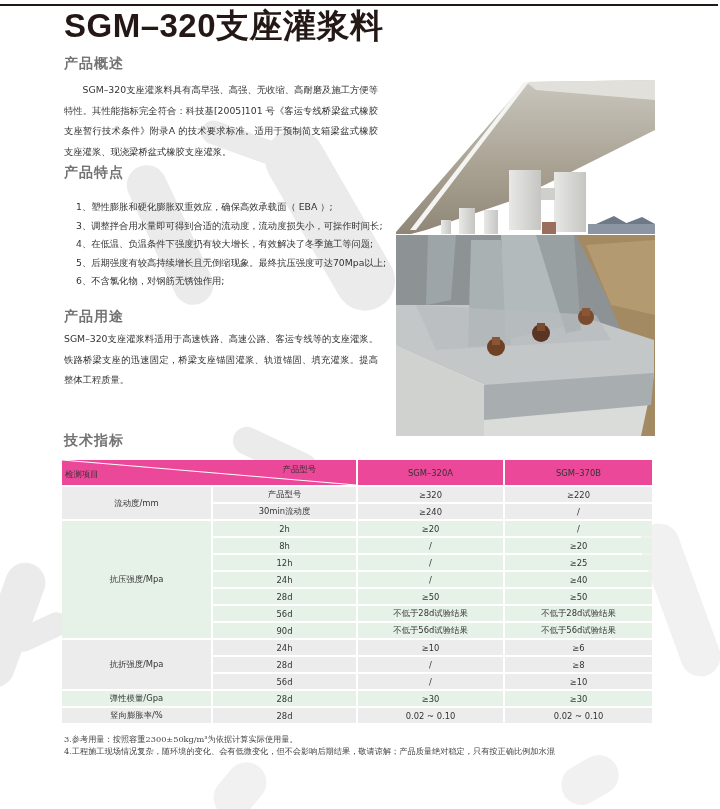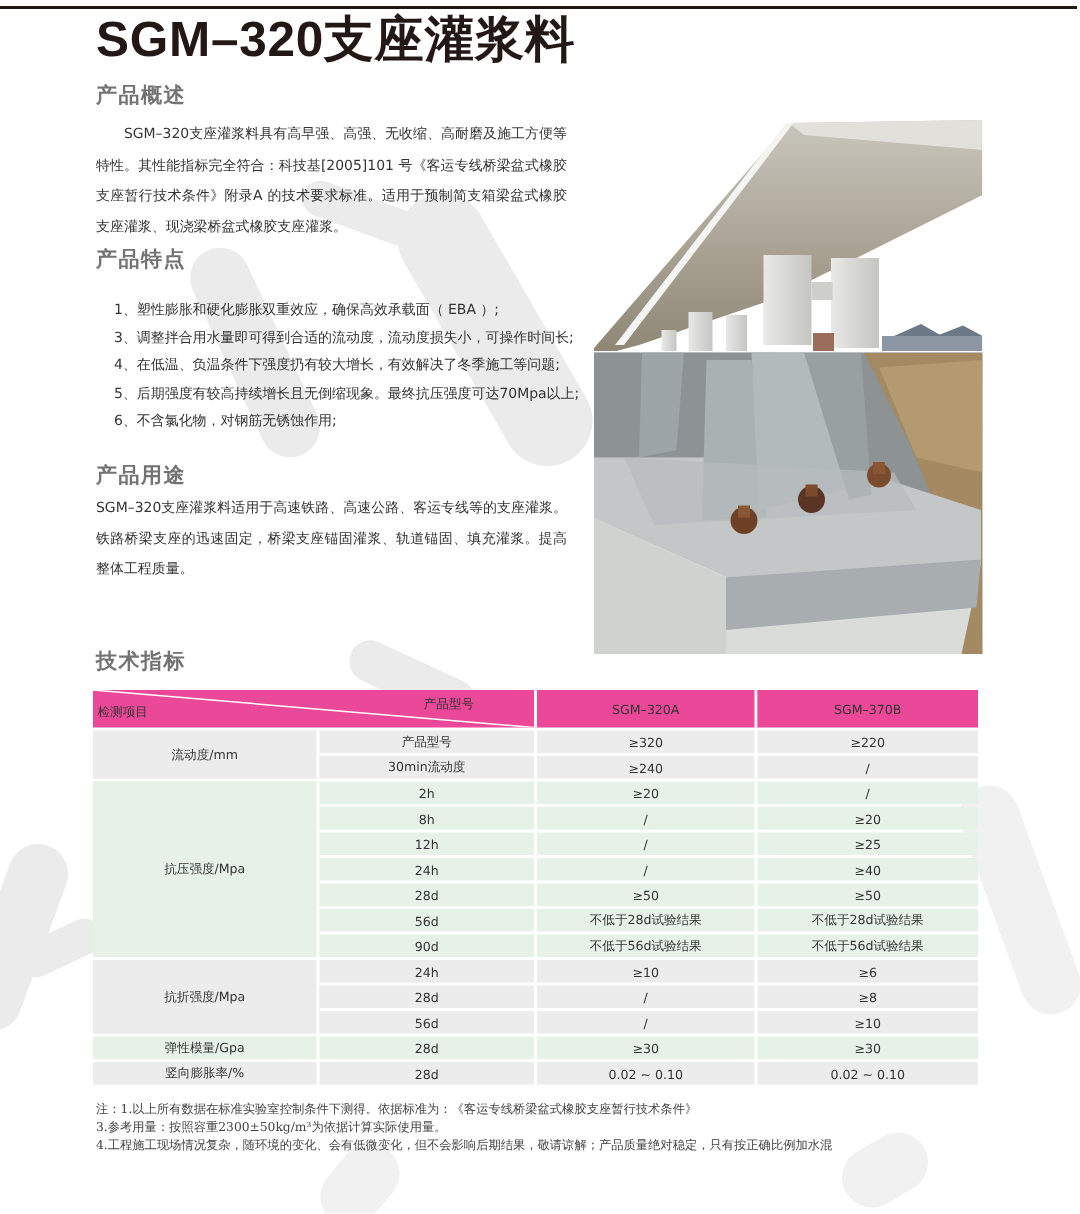--- a/index.html
+++ b/index.html
@@ -242,16 +242,15 @@
         <td>竖向膨胀率/%</td>
         <td>28d</td>
         <td>0.02 ~ 0.10</td>
         <td>0.02 ~ 0.10</td>
       </tr>
     </tbody>
   </table>
 </div>
 
 <div class="notes">
-  <div>注：1.以上所有数据在标准实验室控制条件下测得。依据标准为：《客运专线桥梁盆式橡胶支座暂行技术条件》</div>
   <div>3.参考用量：按照容重2300±50kg/m³为依据计算实际使用量。</div>
   <div>4.工程施工现场情况复杂，随环境的变化、会有低微变化，但不会影响后期结果，敬请谅解；产品质量绝对稳定，只有按正确比例加水混</div>
 </div>
 
 </body></html>

